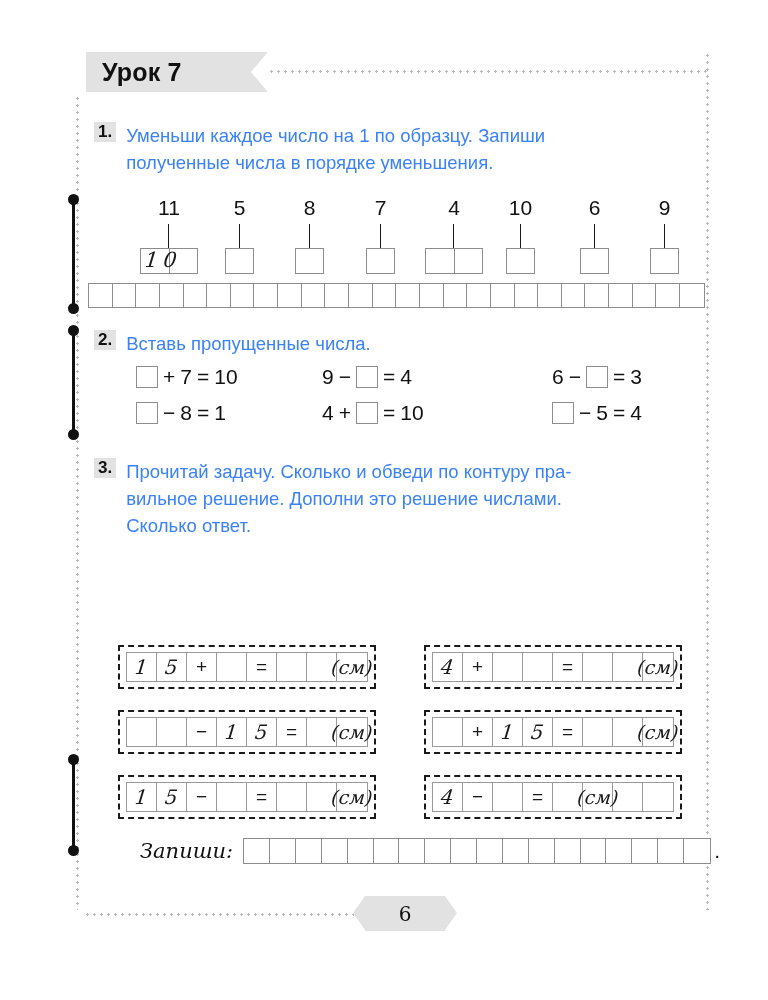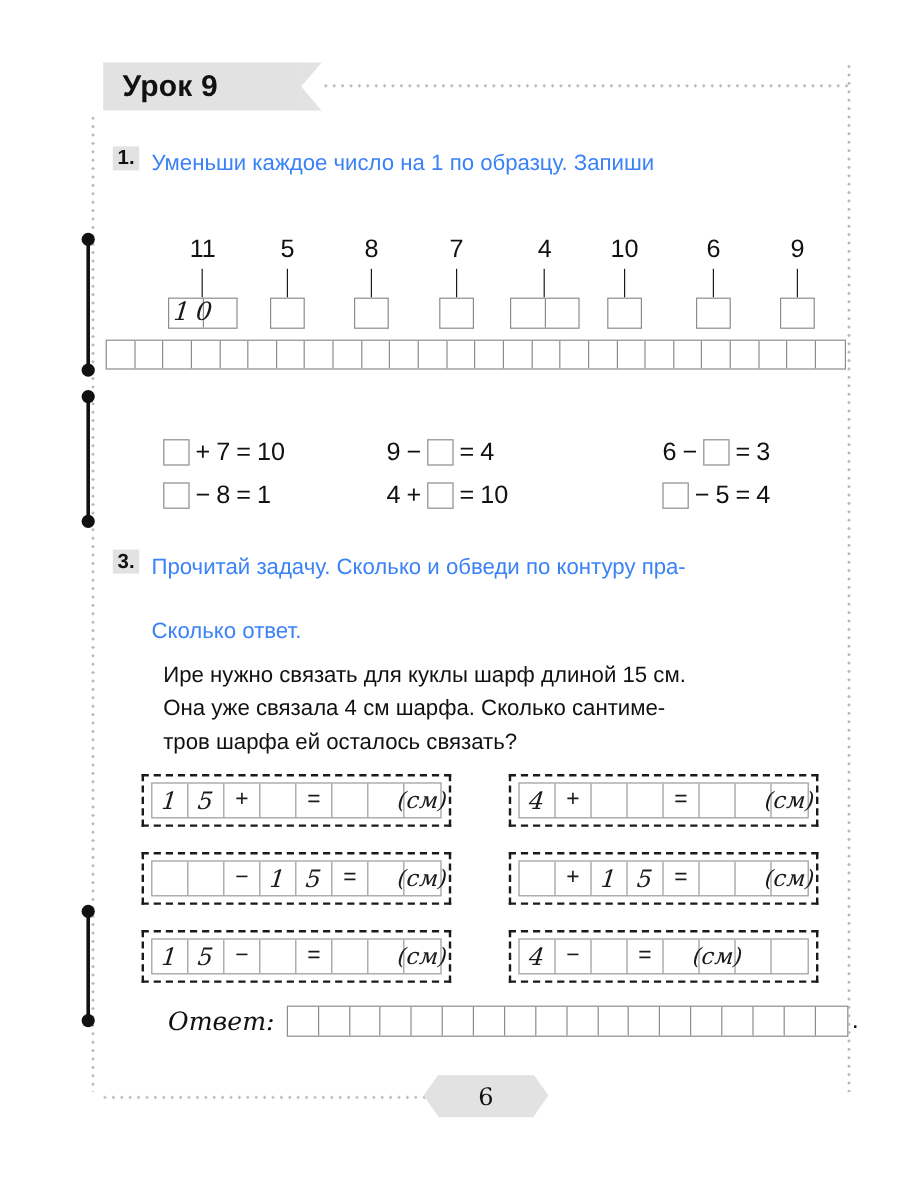--- a/index.html
+++ b/index.html
@@ -334,26 +334,26 @@
 </head>
 <body>
 
 <div id="page">
 
   <div class="dot-line-h" style="left:268px; top:70px; width:440px;"></div>
   <div class="dot-line-v" style="left:76px; top:95px; height:815px;"></div>
   <div class="dot-line-v" style="left:706px; top:52px; height:858px;"></div>
 
   <div id="lesson-banner">
-    <span id="lesson-title">Урок 9</span>
+    <span id="lesson-title">Урок 7</span>
     <span class="arrow"></span>
   </div>
 
   <div class="task" style="top:122px; width:610px;">
-    <span class="task-num">1.</span><span class="task-text"><span>Уменьши каждое число на 1 по образцу. Запиши</span><br></span>
+    <span class="task-num">1.</span><span class="task-text"><span>Уменьши каждое число на 1 по образцу. Запиши</span><br><span>полученные числа в порядке уменьшения.</span></span>
   </div>
 
   <div id="num-row">
 
     <div class="num-item" style="left:0px; width:58px;">
       <div class="num-label" style="left:0; width:58px;">11</div>
       <div class="stem" style="left:28px;"></div>
       <div class="ansbox wide" style="left:0px;">
         <div class="divider"></div>
         <span class="hand hand-10">10</span>
@@ -427,20 +427,23 @@
       <div class="cell" style="width: 3.84615%;"></div>
       <div class="cell" style="width: 3.84615%;"></div>
       <div class="cell" style="width: 3.84615%;"></div>
       <div class="cell" style="width: 3.84615%;"></div>
       <div class="cell" style="width: 3.84615%;"></div>
       <div class="cell" style="width: 3.84615%;"></div>
       <div class="cell" style="width: 3.84615%;"></div>
       <div class="cell" style="width: 3.84615%;"></div>
     </div>
 
+  <div class="task" style="top:330px; width:610px;">
+    <span class="task-num">2.</span><span class="task-text">Вставь пропущенные числа.</span>
+  </div>
 
   <div id="eq-area">
 
     <div class="eq" style="left:0px; top:0px;">
       <span class="sq"></span>
         <span class="tok">+</span>
         <span>7</span>
         <span class="tok">=</span>
         <span>10</span>
     </div>
@@ -476,28 +479,23 @@
     <div class="eq" style="left:416px; top:36px;">
       <span class="sq"></span>
         <span class="tok">−</span>
         <span>5</span>
         <span class="tok">=</span>
         <span>4</span>
     </div>
   </div>
 
   <div class="task" style="top:458px; width:610px;">
-    <span class="task-num">3.</span><span class="task-text"><span>Прочитай задачу. Сколько и обведи по контуру пра-</span><br><br><span>Сколько ответ.</span></span>
-  </div>
-
-  <div class="body-text" style="position:absolute; left:136px; top:548px; width:570px;">
-    <span>Ире нужно связать для куклы шарф длиной 15 см.</span><br>
-    <span>Она уже связала 4 см шарфа. Сколько сантиме-</span><br>
-    <span>тров шарфа ей осталось связать?</span>
-  </div>
+    <span class="task-num">3.</span><span class="task-text"><span>Прочитай задачу. Сколько и обведи по контуру пра-</span><br><span>вильное решение. Дополни это решение числами.</span><br><span>Сколько ответ.</span></span>
+  </div>
+
 
   <div class="option" style="left:118px; top:645px; width:258px; height:44px;">
     <div class="option-grid">
       <div class="c">
           <span class="digit">1</span>
         </div>
       <div class="c">
           <span class="digit">5</span>
         </div>
       <div class="c op">
@@ -660,21 +658,21 @@
       <div class="c">
           <span></span>
         </div>
       <div class="c">
           <span></span>
         </div>
     </div>
   </div>
 
   <div id="answer-row">
-    <span id="answer-label">Ответ:</span>
+    <span id="answer-label">Запиши:</span>
     <div class="grid-strip" id="answer-strip" style="position:relative; left:0; top:0; width:468px; height:26px;">
         <div class="cell" style="width: 5.55556%;"></div>
         <div class="cell" style="width: 5.55556%;"></div>
         <div class="cell" style="width: 5.55556%;"></div>
         <div class="cell" style="width: 5.55556%;"></div>
         <div class="cell" style="width: 5.55556%;"></div>
         <div class="cell" style="width: 5.55556%;"></div>
         <div class="cell" style="width: 5.55556%;"></div>
         <div class="cell" style="width: 5.55556%;"></div>
         <div class="cell" style="width: 5.55556%;"></div>

